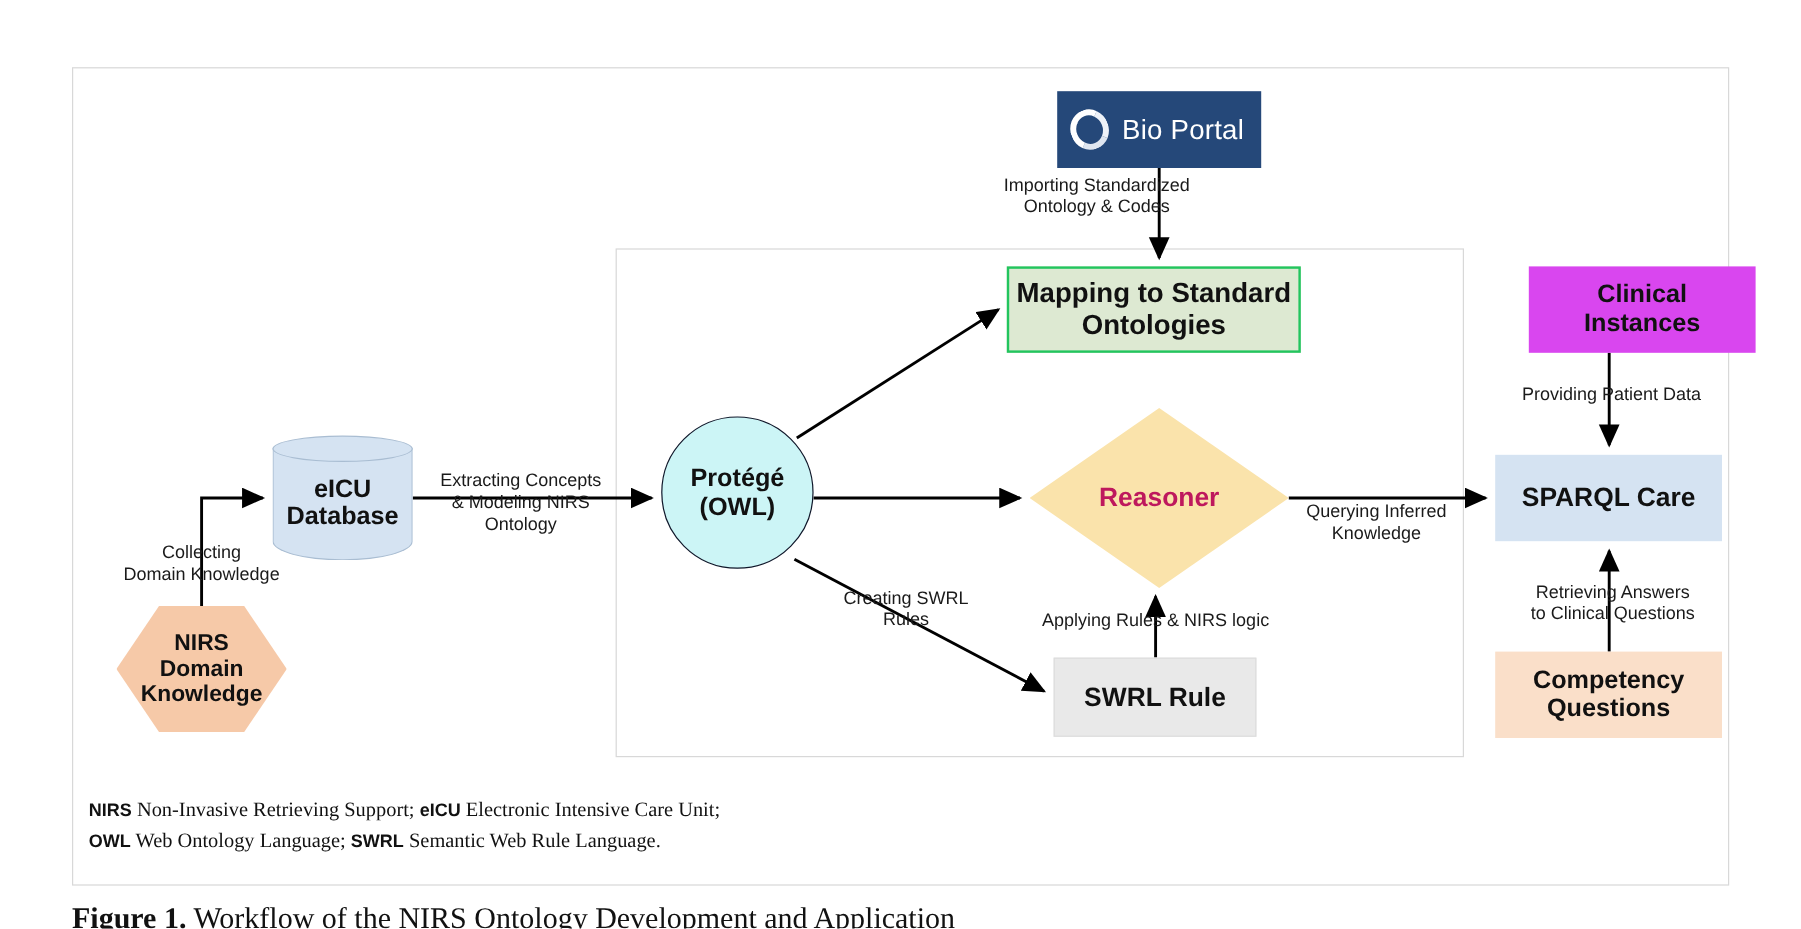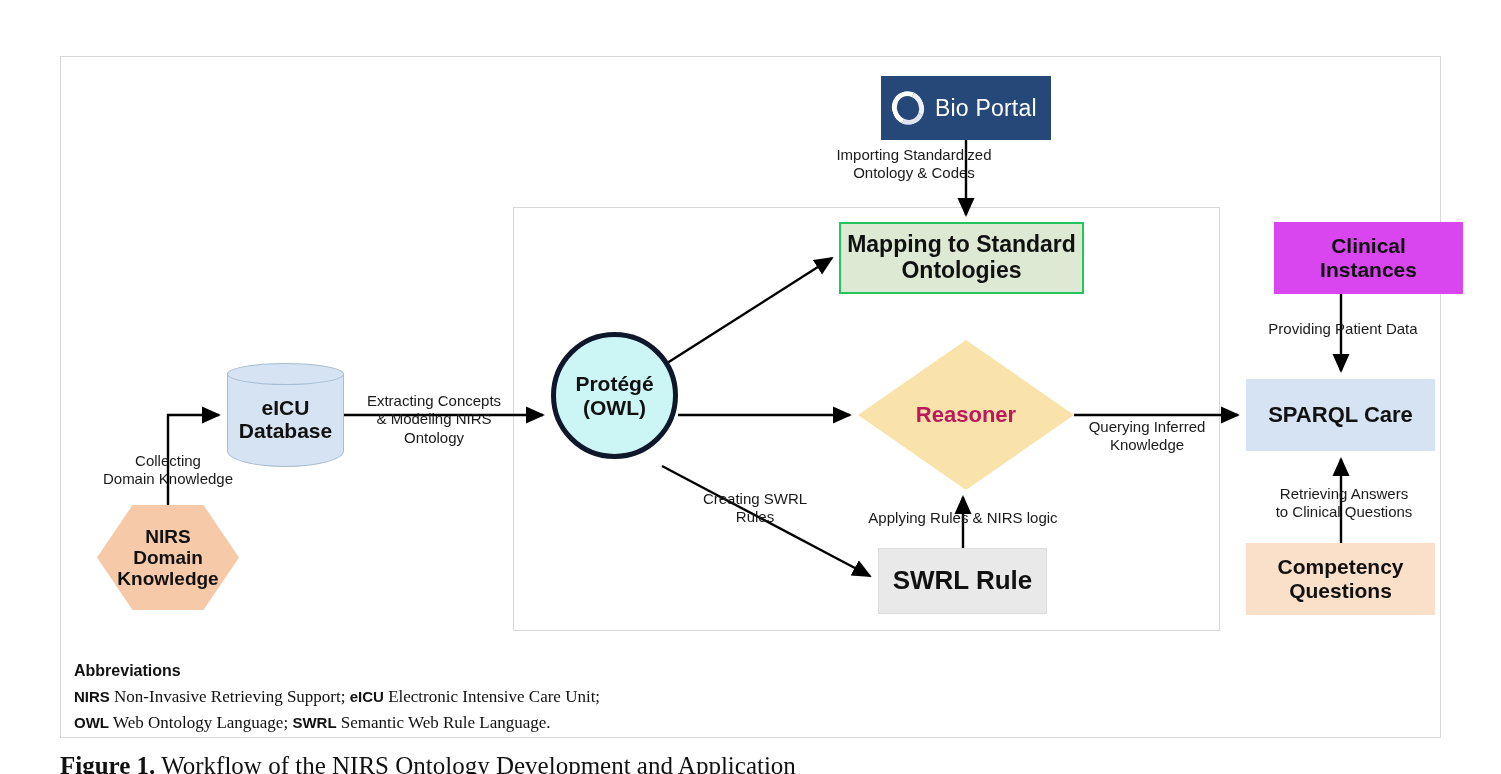--- a/index.html
+++ b/index.html
@@ -102,29 +102,29 @@
   #reasoner-label {
     position: absolute; inset: 0;
     display: flex; align-items: center; justify-content: center;
     font-weight: bold; font-size: 22px; color: #be185d;
   }
   #swrl-rule {
     left: 878px; top: 548px;
     width: 169px; height: 66px;
     background: #e9e9e9;
     border: 1px solid #dcdcdc;
-    font-size: 26px;
+    font-size: 22px;
   }
 
   
   #protege {
-    left: 551px; top: 332px;
+    left: 551px; top: 347px;
     width: 127px; height: 127px;
     background: #ccf5f6;
-    border: 5px solid #0f172a;
+    border: 1px solid #0f172a;
     border-radius: 50%;
     font-size: 21px;
   }
 
   
   #eicu-wrap {
     position: absolute;
     left: 227px; top: 363px;
     width: 117px; height: 104px;
   }
@@ -352,21 +352,20 @@
   <div class="edge-label" id="lbl-creating">Creating SWRL
 Rules</div>
   <div class="edge-label" id="lbl-applying">Applying Rules &amp; NIRS logic</div>
   <div class="edge-label" id="lbl-querying">Querying Inferred
 Knowledge</div>
   <div class="edge-label" id="lbl-providing">Providing Patient Data</div>
   <div class="edge-label" id="lbl-retrieving">Retrieving Answers
 to Clinical Questions</div>
 
   <div id="abbrev">
-    <div class="abbrev-title">Abbreviations</div>
     <div class="abbrev-line">
       <b>NIRS</b><span> Non-Invasive Retrieving Support; </span><b>eICU</b><span> Electronic Intensive Care Unit;</span>
     </div>
     <div class="abbrev-line">
       <b>OWL</b><span> Web Ontology Language; </span><b>SWRL</b><span> Semantic Web Rule Language.</span>
     </div>
   </div>
 
   <div id="caption">
     <b>Figure 1.</b><span> Workflow of the NIRS Ontology Development and Application</span>

